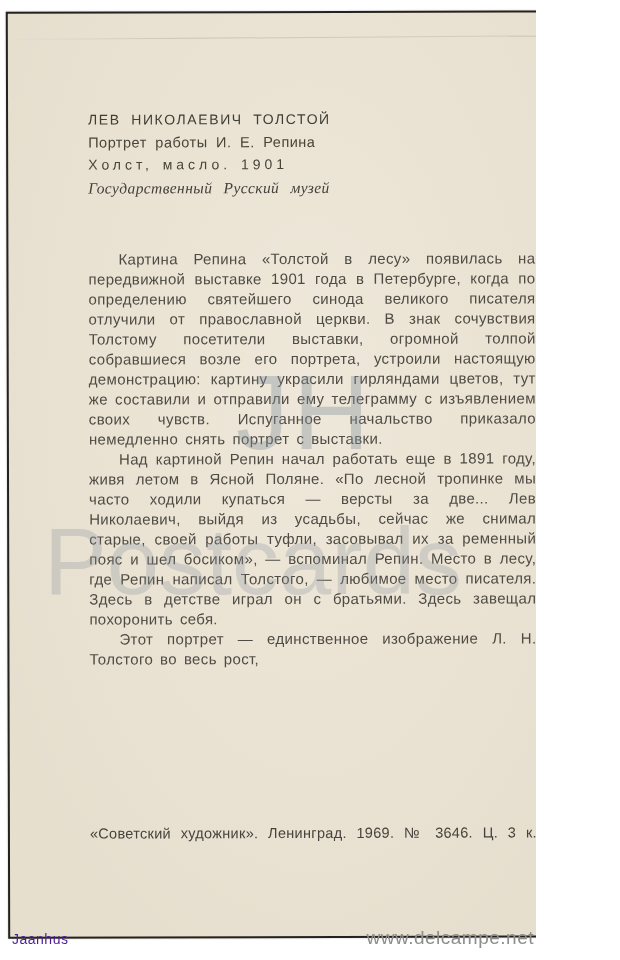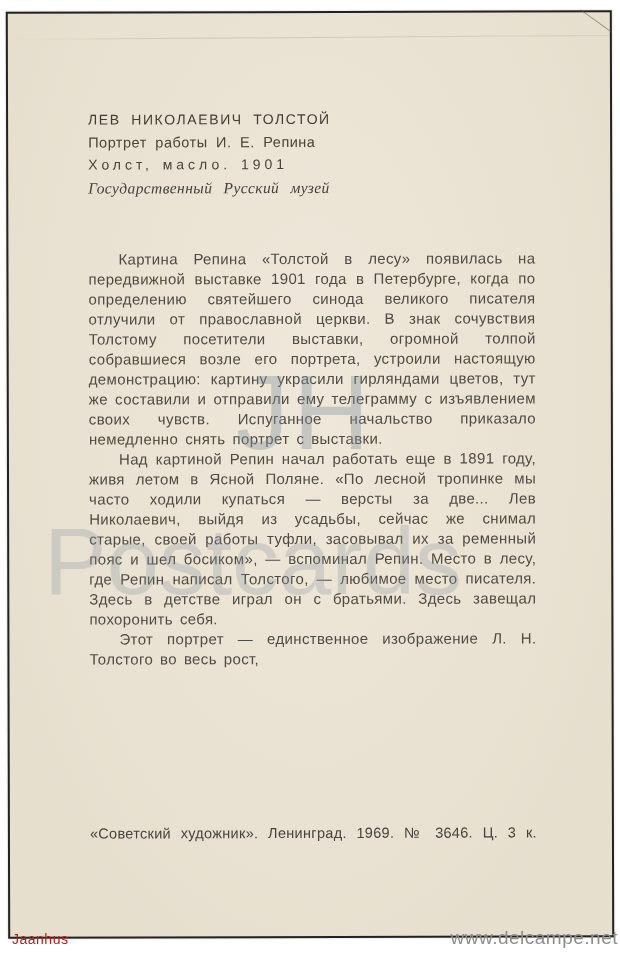--- a/index.html
+++ b/index.html
@@ -1,19 +1,19 @@
 <!DOCTYPE html>
 <html><head>
 <meta charset="utf-8">
 <style>
   * { margin:0; padding:0; box-sizing:border-box; }
   html,body { background:#ffffff; }
   .page {
     position:relative;
-    width:620px; height:960px;
+    width:536px; height:960px;
     background:#ffffff;
     overflow:hidden;
     font-family:"Liberation Sans", sans-serif;
   }
   .card {
     position:absolute;
     left:7px; top:11px;
     width:606px; height:927px;
     background:
       radial-gradient(ellipse at 50% 40%, rgba(255,255,255,0.18), rgba(0,0,0,0.02) 80%),
@@ -79,21 +79,21 @@
     color:rgba(132,145,156,0.38);
   }
   .wm-postcards {
     left:44px; top:468px;
     font-size:94px; letter-spacing:0px;
     color:rgba(138,150,158,0.30);
     margin-top:40px;
   }
   .wm-jaanhus {
     position:absolute; left:12px; top:931px;
-    font-size:14px; color:#b91c1c; letter-spacing:0.5px;
+    font-size:14px; color:#4c1d95; letter-spacing:0.5px;
   }
   .wm-delcampe {
     position:absolute; right:2px; top:927px;
     font-size:19px; color:#8d8d8a; letter-spacing:0.5px;
   }
 </style>
 </head>
 <body>
 
 <div class="page">

